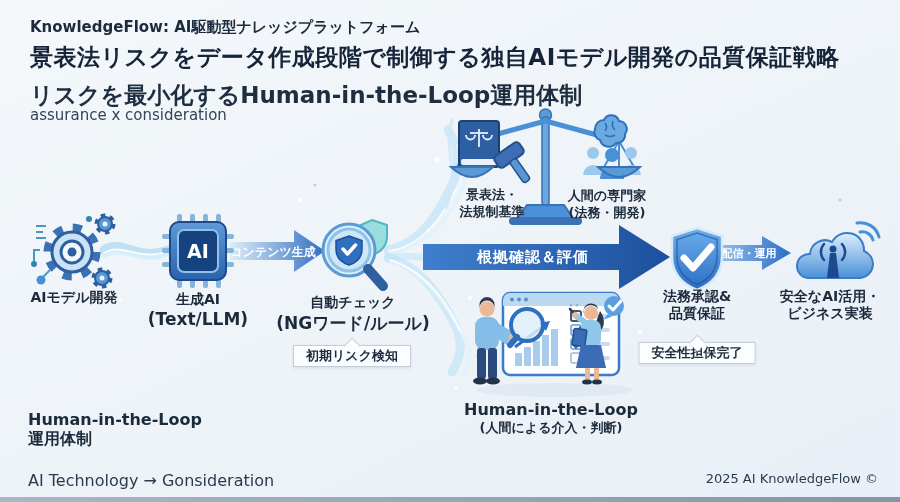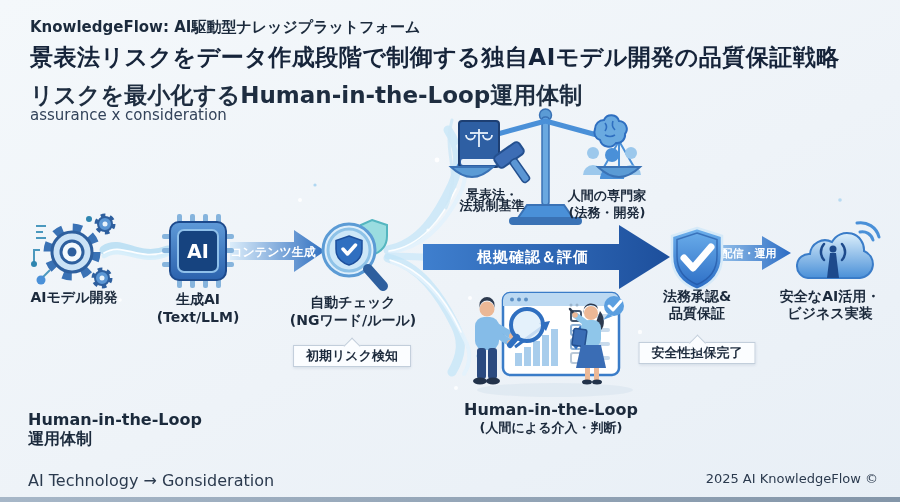--- a/index.html
+++ b/index.html
@@ -8,21 +8,21 @@
     background:linear-gradient(155deg,#f4f8fb 0%,#eef3f8 55%,#e8eff6 100%);
     font-family:"DejaVu Sans","Liberation Sans",sans-serif;color:#1d2b3d;
   }
   .abs{position:absolute;}
   .hdr-kicker{left:30px;top:18px;font-size:15px;font-weight:bold;color:#1b2a3c;}
   .hdr-title{left:30px;top:42px;font-size:23px;font-weight:bold;color:#16243a;letter-spacing:.5px;white-space:nowrap;}
   .hdr-sub{left:30px;top:80px;font-size:23px;font-weight:600;color:#1e2d40;}
   .hdr-tag{left:30px;top:106px;font-size:15px;font-weight:400;color:#33435a;}
   .lbl{position:absolute;font-weight:bold;color:#1c2a3c;text-align:right;white-space:nowrap;transform:translateX(-50%);}
   .lbl-main{font-size:14px;}
-  .lbl-sub{font-size:14px;}
+  .lbl-sub{font-size:17px;}
   .lbl-sm{font-size:13px;}
   .callout{
     position:absolute;transform:translateX(-50%);
     background:#fbfdff;border:1px solid #c2cedb;border-radius:0;
     padding:1px 12px;font-size:13px;font-weight:bold;color:#1c2a3c;
     box-shadow:0 1px 3px rgba(40,70,110,.14);white-space:nowrap;z-index:6;
   }
   .callout::before{
     content:"";position:absolute;top:-6px;left:50%;margin-left:-6px;
     width:11px;height:11px;background:#fbfdff;
@@ -322,21 +322,21 @@
   <div class="lbl lbl-main z5" style="left:198px;top:291px">生成AI</div>
   <div class="lbl lbl-sub z5" style="left:198px;top:309px">(Text/LLM)</div>
   <div class="lbl lbl-main z5" style="left:353px;top:294px">自動チェック</div>
   <div class="lbl lbl-sub z5" style="left:353px;top:312px">(NGワード/ルール)</div>
   <div class="lbl lbl-main z5" style="left:697px;top:288px">法務承認&amp;</div>
   <div class="lbl lbl-main z5" style="left:697px;top:305px">品質保証</div>
   <div class="lbl lbl-main z5" style="left:830px;top:288px">安全なAI活用・</div>
   <div class="lbl lbl-main z5" style="left:830px;top:305px">ビジネス実装</div>
 
   <div class="lbl lbl-sm z5" style="left:492px;top:186px">景表法・</div>
-  <div class="lbl lbl-sm z5" style="left:492px;top:197px">法規制基準</div>
+  <div class="lbl lbl-sm z5" style="left:492px;top:203px">法規制基準</div>
   <div class="lbl lbl-sm z5" style="left:607px;top:187px">人間の専門家</div>
   <div class="lbl lbl-sm z5" style="left:607px;top:204px">(法務・開発)</div>
 
   <div class="lbl z5" style="left:551px;top:400px;font-size:16px">Human-in-the-Loop</div>
   <div class="lbl z5" style="left:551px;top:419px;font-size:13px">(人間による介入・判断)</div>
 
   <div class="callout" style="left:352px;top:345px">初期リスク検知</div>
   <div class="callout" style="left:697px;top:342px">安全性担保完了</div>
 
   <div class="abs bl-bold z5">

